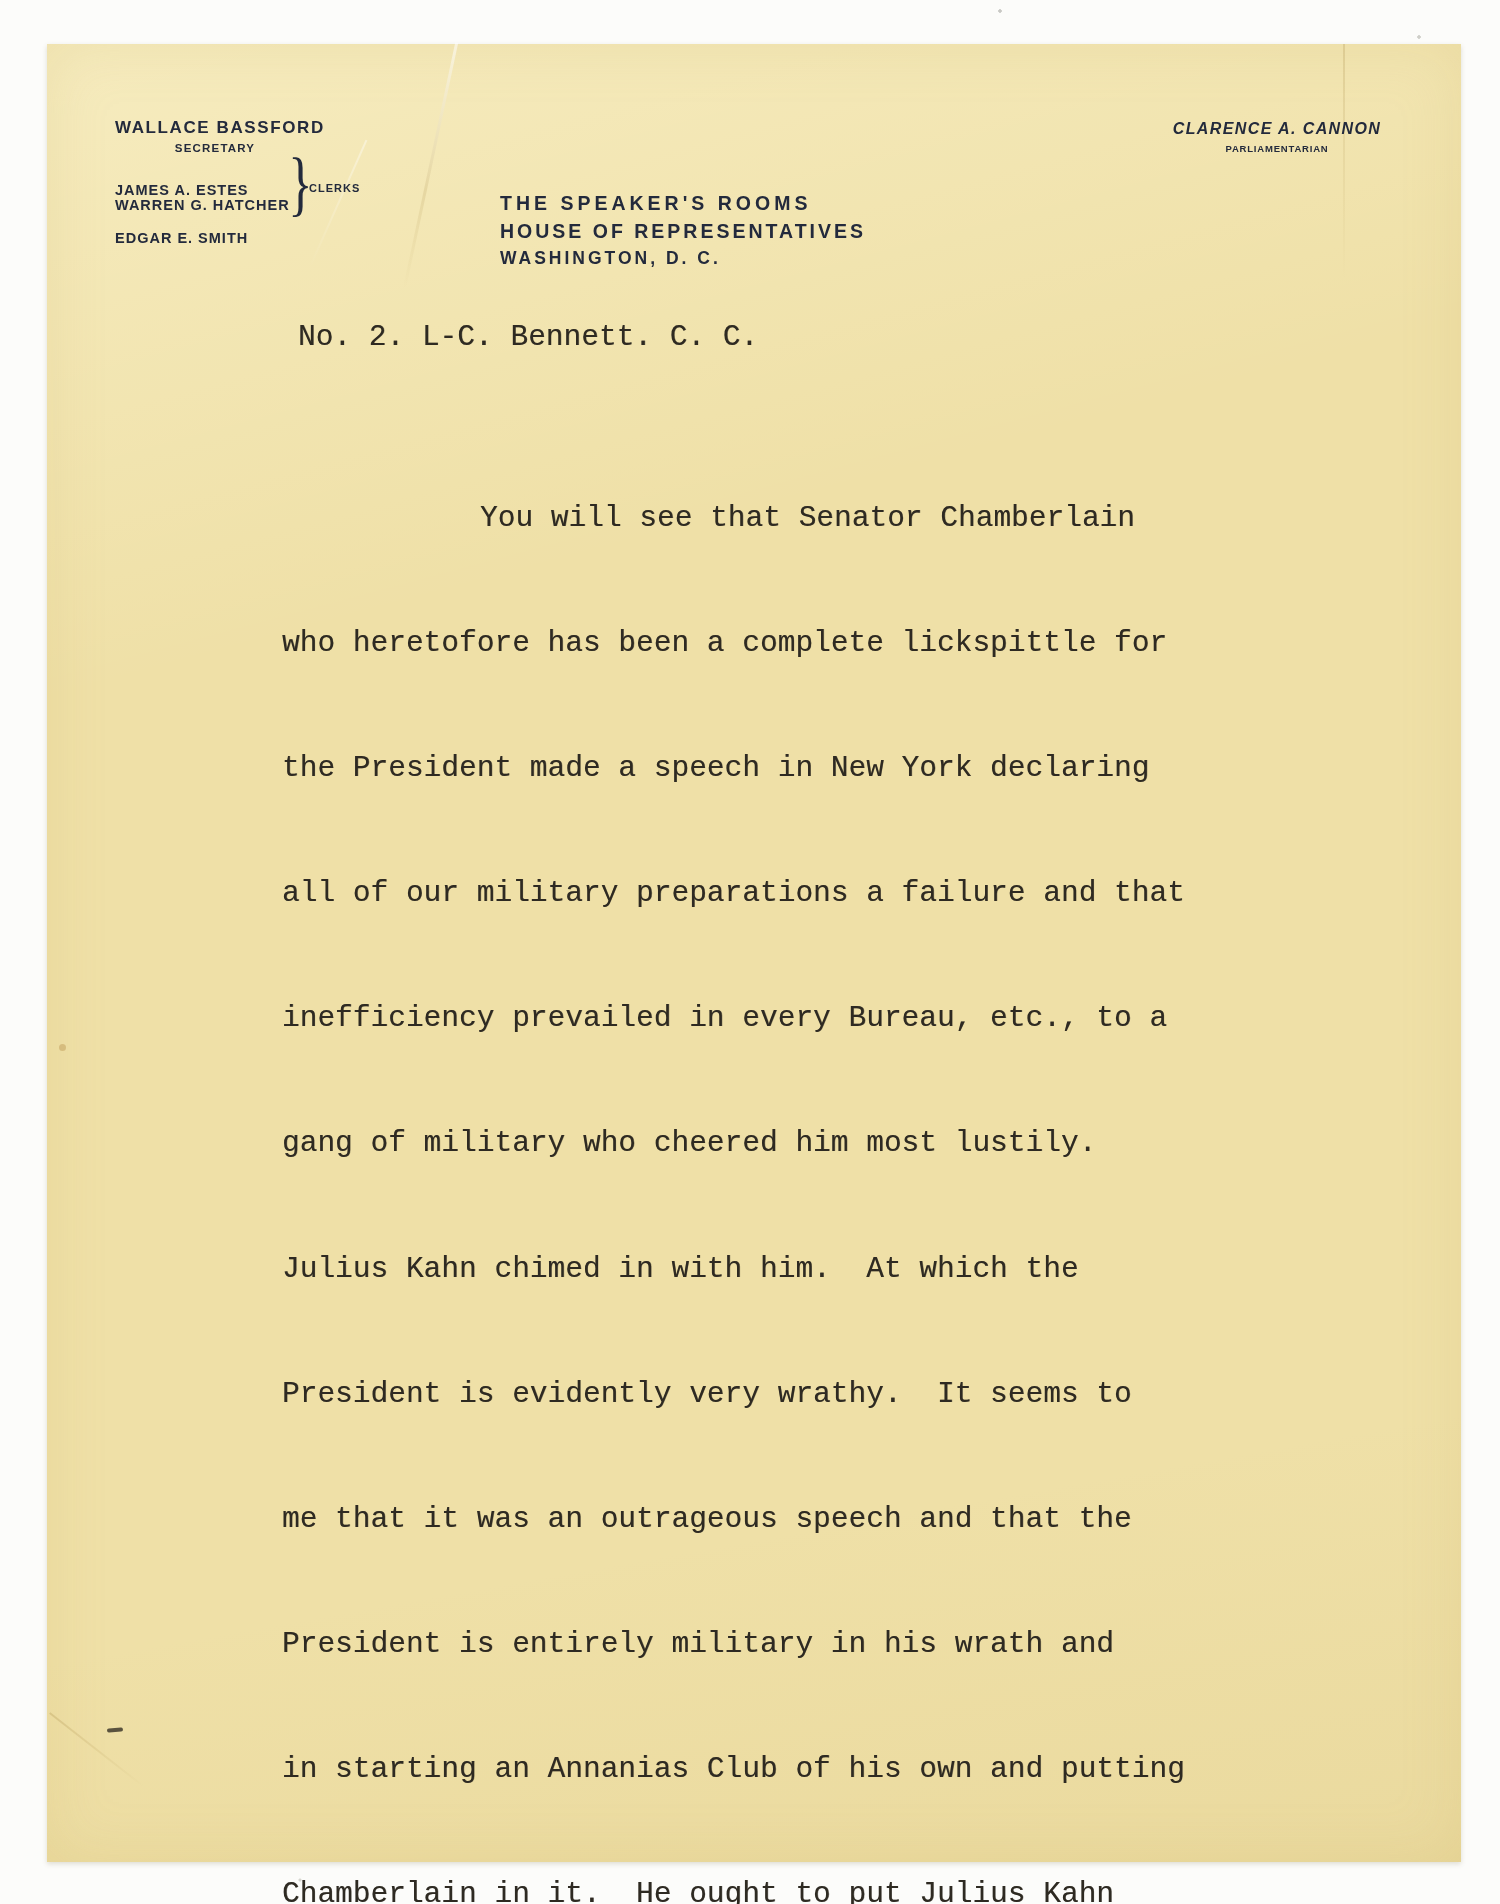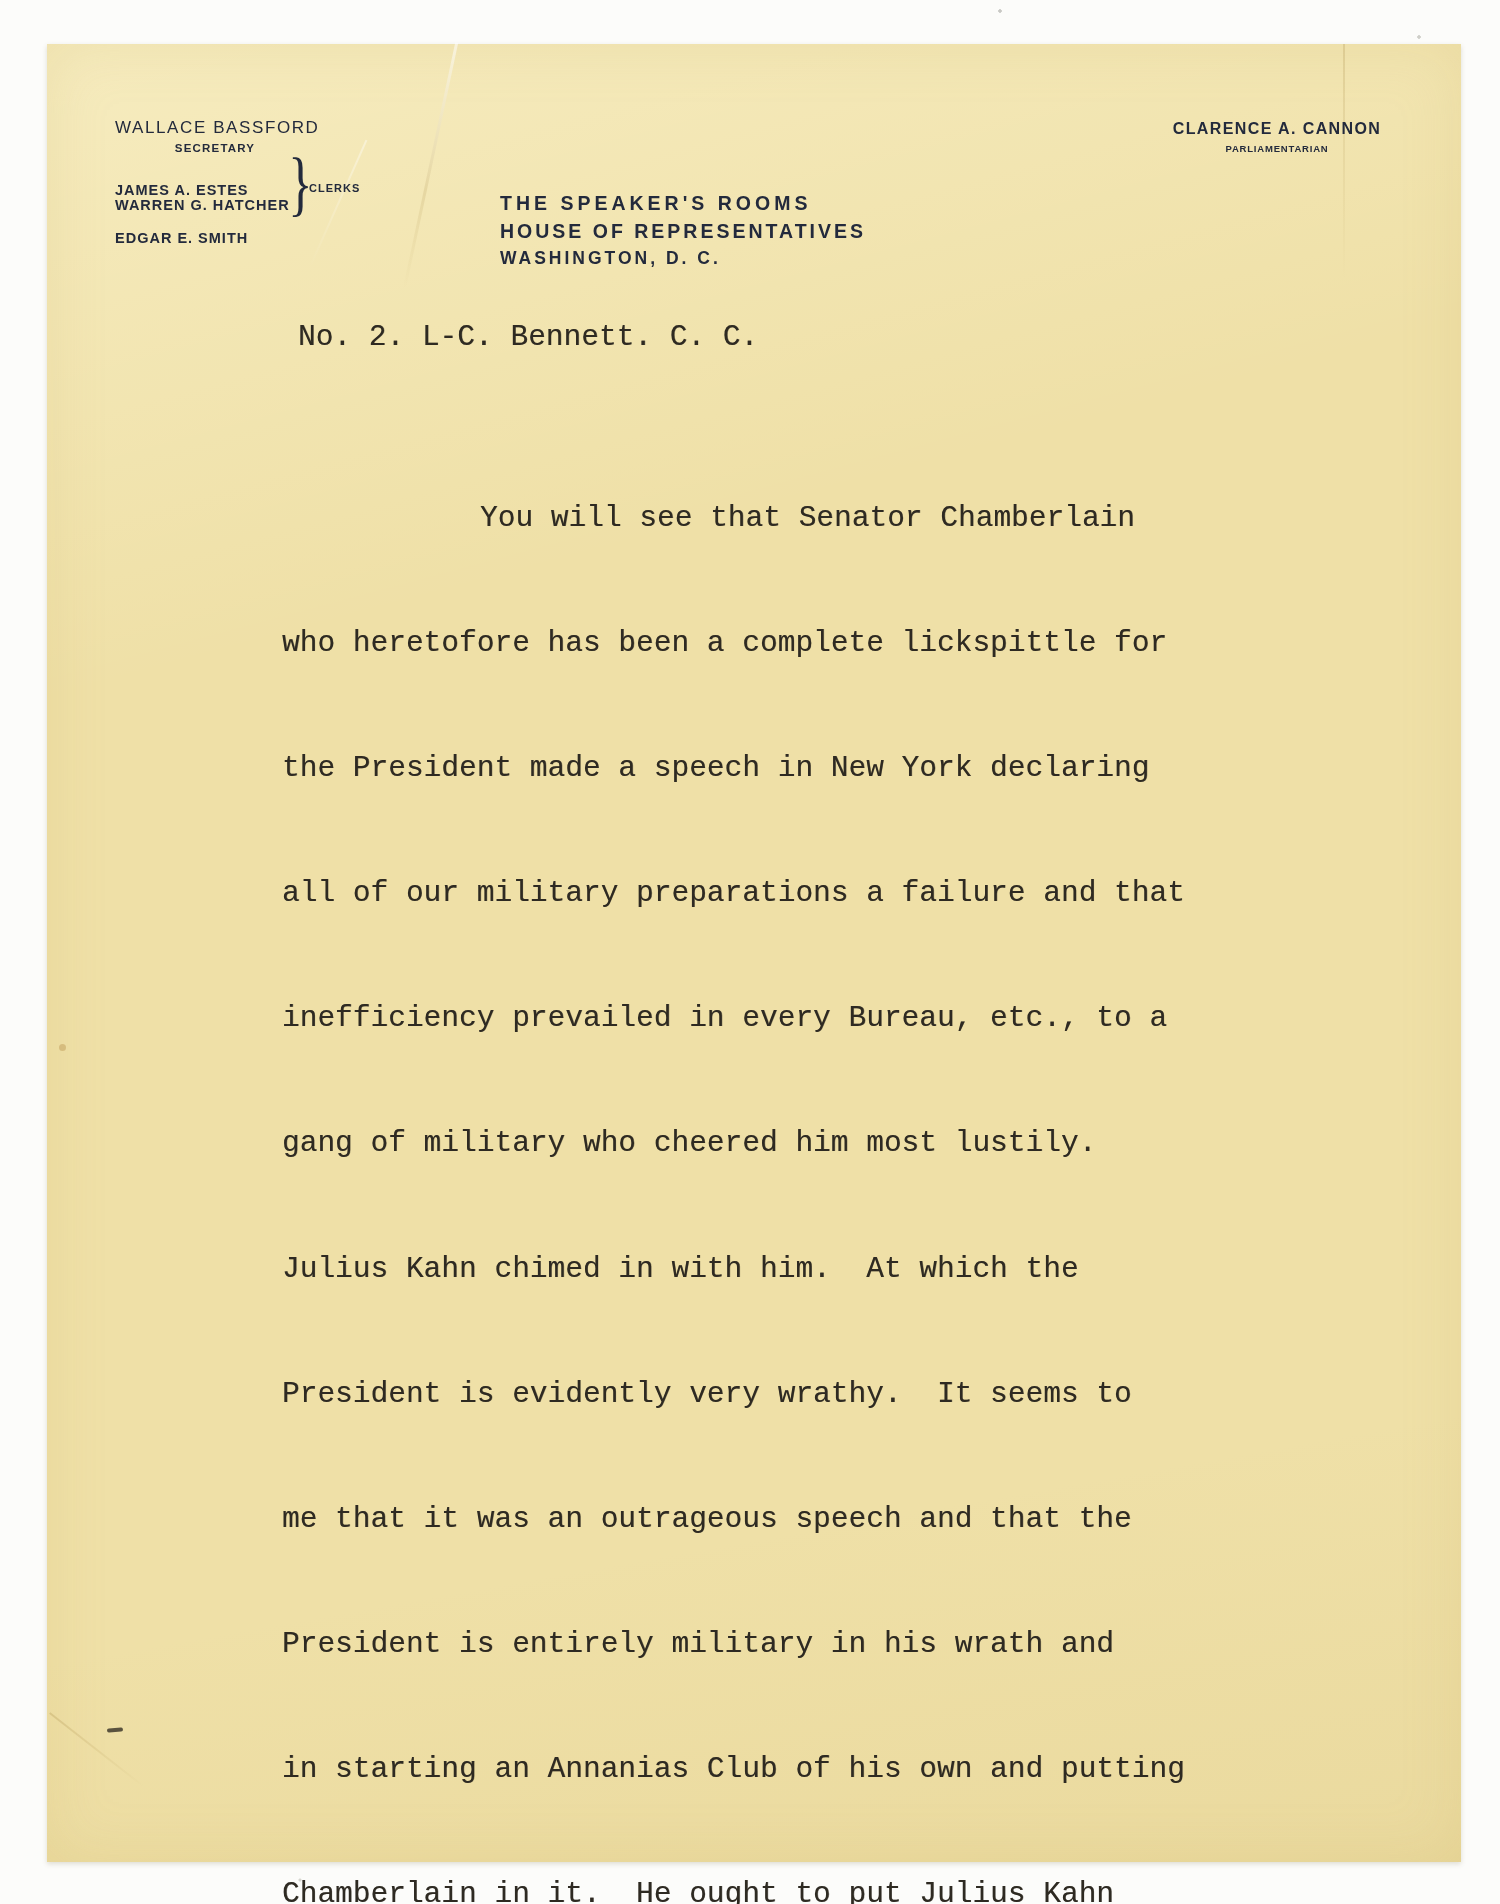--- a/index.html
+++ b/index.html
@@ -54,21 +54,21 @@
   .crease.c4 {
     left: 290px; top: 90px; width: 2px; height: 140px;
     transform: rotate(24deg);
     background: linear-gradient(to bottom, rgba(255,255,255,0.4), rgba(255,255,255,0));
   }
 
   
   .lh { color: #232a3c; position: absolute; }
   .lh-left-name {
     left: 68px; top: 74px;
-    font-size: 17px; font-weight: normal; letter-spacing: 1.6px;
+    font-size: 17px; font-weight: bold; letter-spacing: 1.6px;
   }
   .lh-left-title {
     left: 68px; top: 98px; width: 200px; text-align: center;
     font-size: 11.5px; font-weight: bold; letter-spacing: 1.2px;
   }
   .lh-clerk {
     left: 68px;
     font-size: 14.5px; font-weight: bold; letter-spacing: 1px;
   }
   .lh-clerk.k0 { top: 118px; margin-top: 35px; }
@@ -83,21 +83,21 @@
   .lh-clerks-label {
     left: 262px; top: 138px;
     font-size: 11px; font-weight: bold; letter-spacing: 1px; text-align: right;
   }
   .lh-center { left: 453px; width: 500px; text-align: left; }
   .lh-center.m0 { top: 148px; font-size: 19.5px; font-weight: bold; letter-spacing: 4px; }
   .lh-center.m1 { top: 176px; font-size: 19.5px; font-weight: bold; letter-spacing: 3px; }
   .lh-center.m2 { top: 204px; font-size: 17.5px; font-weight: bold; letter-spacing: 3px; }
   .lh-right-name {
     left: 1120px; top: 76px; width: 220px; text-align: center;
-    font-size: 16px; font-weight: bold; letter-spacing: 1.4px;
+    font-size: 16px; font-weight: bold; letter-spacing: 1.4px; font-style: italic;
   }
   .lh-right-title {
     left: 1120px; top: 99px; width: 220px; text-align: center;
     font-size: 9.5px; font-weight: bold; letter-spacing: 0.8px;
   }
 
   
   .typed {
     font-family: "Liberation Mono", "DejaVu Sans Mono", monospace;
     color: #2e2a22;

